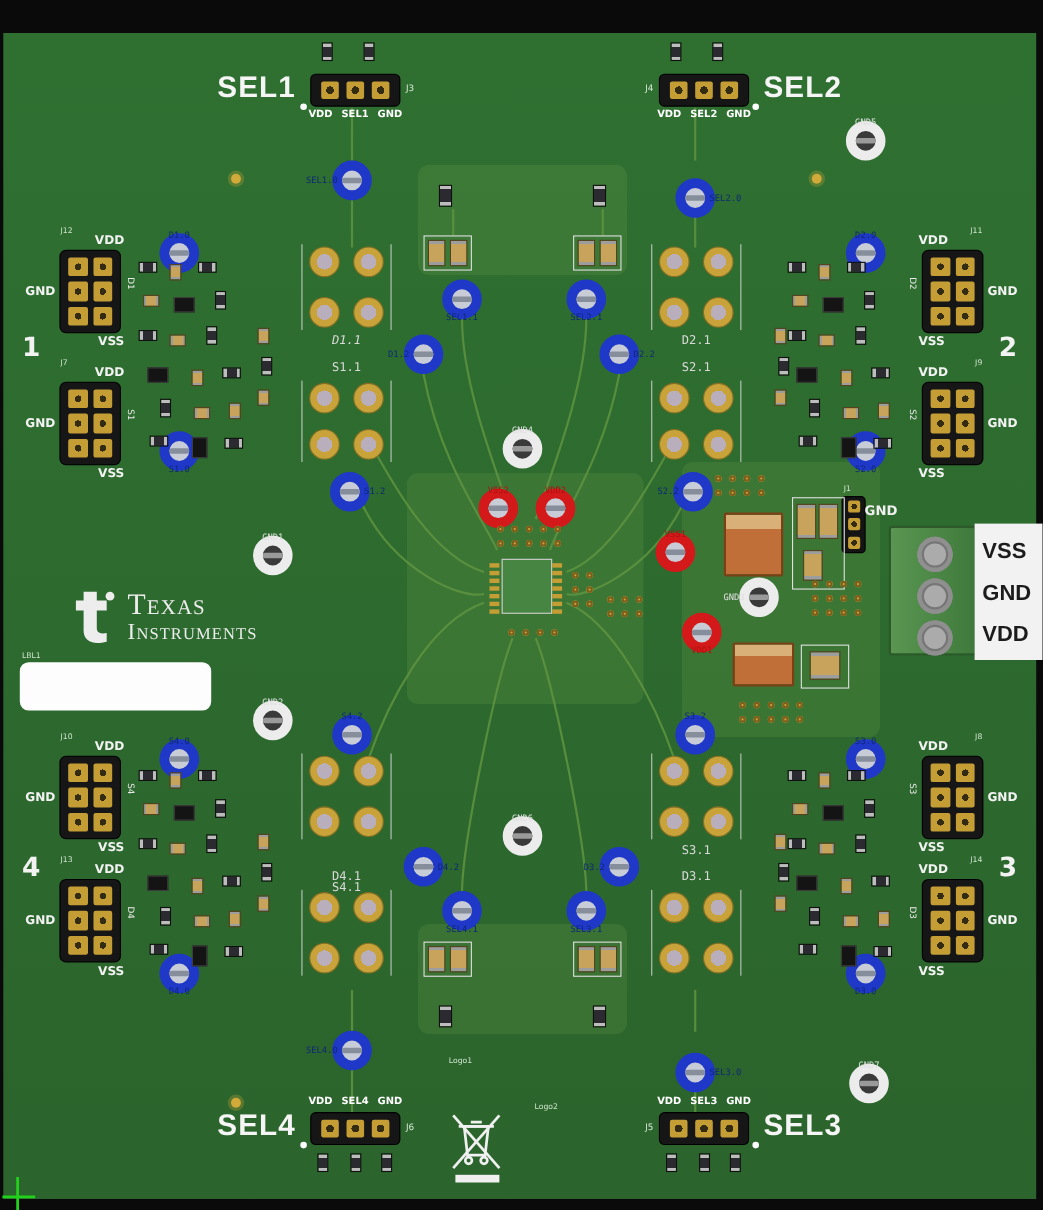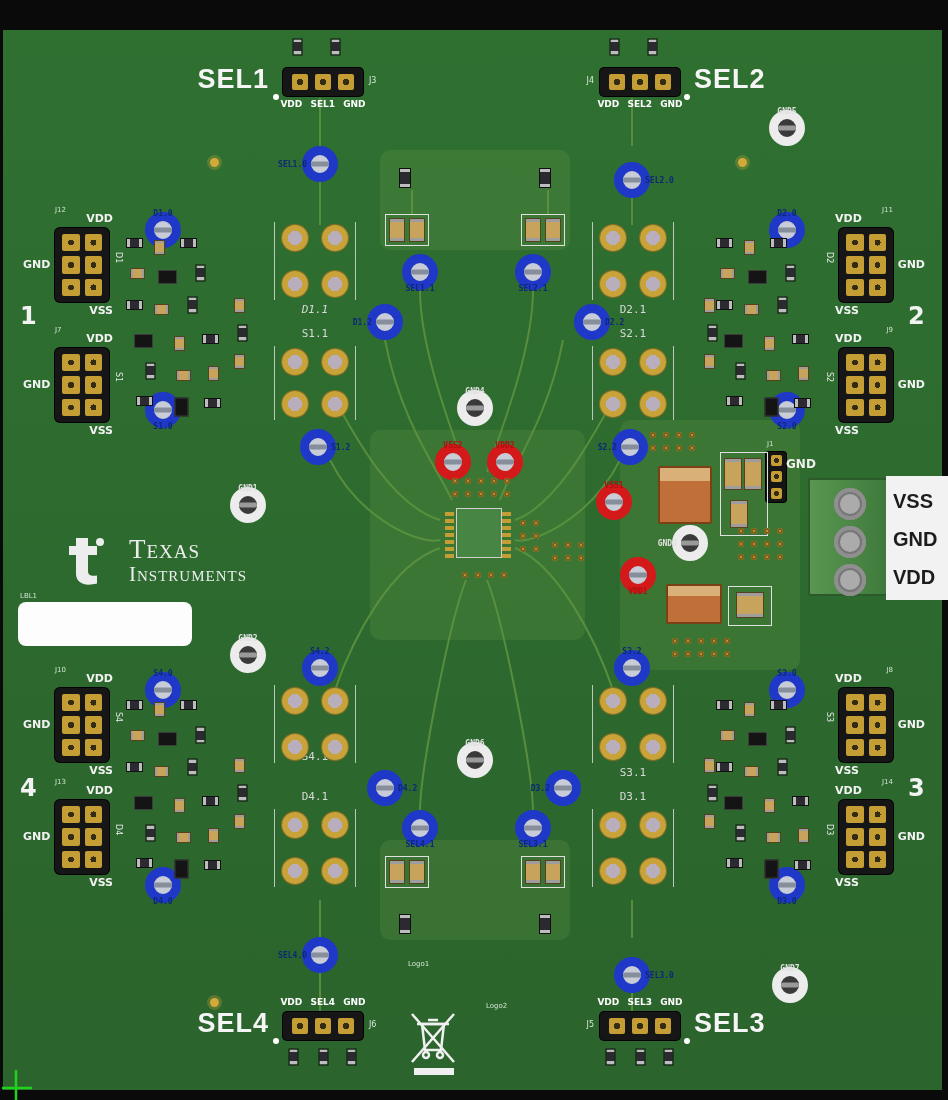--- a/index.html
+++ b/index.html
@@ -8,21 +8,21 @@
   .pour{position:absolute;background:rgba(150,190,90,.14);border-radius:10px;}
   .traces{position:absolute;left:0;top:0;}
   .disclaimer{position:absolute;top:9px;left:0;width:100%;text-align:center;color:#8b2323;font-weight:bold;font-size:13px;}
   
   .tp{position:absolute;width:36px;height:36px;border-radius:50%;box-sizing:border-box;border:9px solid #2038c8;background:#c7ccd6;}
   .tp:after{content:"";position:absolute;left:0;right:0;top:50%;transform:translateY(-50%);height:5px;background:#868e9c;border-radius:2px;}
   .tp-blue{border-color:#2038c8;}
   .tp-red{border-color:#d31919;}
   .tp-gnd{border-color:#ececec;background:#3a3a3a;}
   .tp-gnd:after{background:#9a9a9a;}
-  .tp-label{position:absolute;font-size:8px;font-weight:bold;white-space:nowrap;font-family:"DejaVu Sans Mono",monospace;}
+  .tp-label{position:absolute;font-size:8px;font-weight:normal;white-space:nowrap;font-family:"DejaVu Sans Mono",monospace;}
   .lbl-blue{color:#0d2877;}
   .lbl-red{color:#b01111;}
   .lbl-gnd{color:#e0e0e0;}
   .side-left{right:calc(100% + 4px);top:50%;transform:translateY(-50%);}
   .side-right{left:calc(100% + 4px);top:50%;transform:translateY(-50%);}
   .side-above{bottom:calc(100% + 3px);left:50%;transform:translateX(-50%);}
   .side-below{top:calc(100% + 3px);left:50%;transform:translateX(-50%);}
   
   .hdr{position:absolute;width:54px;height:74px;background:#161616;border-radius:5px;box-shadow:0 0 0 1px #000;}
   .hdr .pins{position:absolute;left:7px;top:6px;right:7px;bottom:6px;display:grid;grid-template-columns:1fr 1fr;grid-template-rows:1fr 1fr 1fr;gap:5px;}
@@ -58,21 +58,21 @@
   .tx{position:absolute;background:linear-gradient(180deg,#d8b078 0 13px,#c06f38 13px);border:2px solid #7c4016;box-sizing:border-box;border-radius:2px;}
   .jumper{position:absolute;left:766px;top:452px;width:20px;height:50px;background:#141414;border-radius:3px;display:flex;flex-direction:column;align-items:center;justify-content:space-around;box-shadow:0 0 0 1px #000;}
   .jpin{width:11px;height:11px;background:radial-gradient(circle at 50% 50%,#342c12 0 2.5px,#c59d35 2.5px);border-radius:2px;}
   .jref{position:absolute;left:767px;top:440px;font-size:7px;color:#cfe3cf;}
   .jlabel{position:absolute;left:786px;top:457px;color:#f0f0f0;font-weight:bold;font-size:12px;}
   .tblock{position:absolute;left:808px;top:478px;width:80px;height:118px;background:linear-gradient(90deg,#5a9651,#3f7a3c);border:2px solid #2c5a2a;box-sizing:border-box;border-radius:3px;}
   .screw{position:absolute;left:24px;width:32px;height:32px;border-radius:50%;background:#ababab;box-shadow:inset 0 0 0 4px #8f8f8f,inset 0 0 0 6px #767676;}
   .notch{position:absolute;left:886px;top:476px;width:62px;height:124px;background:#f2f2f2;}
   .notch span{position:absolute;left:7px;color:#1c1c1c;font-weight:bold;font-size:20px;font-family:"Liberation Sans",sans-serif;}
   
-  .brand{position:absolute;left:64px;top:536px;display:flex;align-items:flex-start;gap:23px;}
+  .brand{position:absolute;left:64px;top:536px;display:flex;align-items:flex-start;gap:10px;}
   .brand .l1{font-family:"Liberation Serif",serif;font-variant:small-caps;font-size:27px;line-height:1;color:#ededed;letter-spacing:1px;}
   .brand .l2{font-family:"Liberation Serif",serif;font-variant:small-caps;font-size:21px;line-height:1.1;color:#ededed;letter-spacing:1px;}
   .wlabel{position:absolute;left:18px;top:602px;width:174px;height:44px;background:#fdfdfd;border-radius:8px;}
   .tinyref{position:absolute;font-size:7px;color:#cfe3cf;}
   .ce{position:absolute;left:480px;top:1010px;font-size:46px;font-weight:bold;color:#f2f2f2;letter-spacing:10px;font-family:"DejaVu Sans",sans-serif;}
   .weee-bar{position:absolute;left:414px;top:1068px;width:40px;height:7px;background:#f0f0f0;}
   .chip{position:absolute;left:456px;top:508px;width:44px;height:48px;background:#478542;border:1px solid #d0d0d0;}
   .cpin{position:absolute;width:9px;height:4px;background:#c59d35;}
 </style>
 </head>
@@ -117,21 +117,21 @@
   <span class="qnum" style="left:908px;top:302px;">2</span>
   <span class="qnum" style="left:908px;top:774px;">3</span>
   <span class="qnum" style="left:20px;top:774px;">4</span>
 
   <span class="iclbl" style="left:315px;top:303px;font-style:italic;">D1.1</span>
   <span class="iclbl" style="left:315px;top:327px;">S1.1</span>
   <span class="iclbl" style="left:633px;top:303px;">D2.1</span>
   <span class="iclbl" style="left:633px;top:327px;">S2.1</span>
   <span class="iclbl" style="left:633px;top:766px;">S3.1</span>
   <span class="iclbl" style="left:633px;top:790px;">D3.1</span>
-  <span class="iclbl" style="left:315px;top:750px;text-align:center;">S4.1</span>
+  <span class="iclbl" style="left:315px;top:800px;text-align:center;">S4.1</span>
   <span class="iclbl" style="left:315px;top:790px;">D4.1</span>
 
   <div class="brand">
     <svg width="42" height="50" viewBox="0 0 42 50">
       <path fill="#ededed" d="M12 2 h12 v8 h9 v9 h-9 v16 c0 4 2.5 5.5 9 4.5 v8 c-14 3.5 -21 -1.5 -21 -10 V19 h-7 v-9 h7 z"></path>
       <circle cx="36" cy="6" r="4" fill="#ededed"></circle>
     </svg>
     <div class="brand-text">
       <div class="l1">Texas</div>
       <div class="l2">Instruments</div>
@@ -220,21 +220,21 @@
     </div>
     <div class="tp tp-blue" style="left: 402px; top: 254px;">
       <span class="tp-label lbl-blue side-below">SEL1.1</span>
     </div>
     <div class="tp tp-blue" style="left: 515px; top: 254px;">
       <span class="tp-label lbl-blue side-below">SEL2.1</span>
     </div>
     <div class="tp tp-blue" style="left: 367px; top: 304px;">
       <span class="tp-label lbl-blue side-left">D1.2</span>
     </div>
-    <div class="tp tp-blue" style="left: 574px; top: 304px;">
+    <div class="tp tp-blue" style="left: 545px; top: 304px;">
       <span class="tp-label lbl-blue side-right">D2.2</span>
     </div>
     <div class="tp tp-blue" style="left: 145px; top: 392px;">
       <span class="tp-label lbl-blue side-below">S1.0</span>
     </div>
     <div class="tp tp-blue" style="left: 769px; top: 392px;">
       <span class="tp-label lbl-blue side-below">S2.0</span>
     </div>
     <div class="tp tp-blue" style="left: 300px; top: 429px;">
       <span class="tp-label lbl-blue side-right">S1.2</span>

